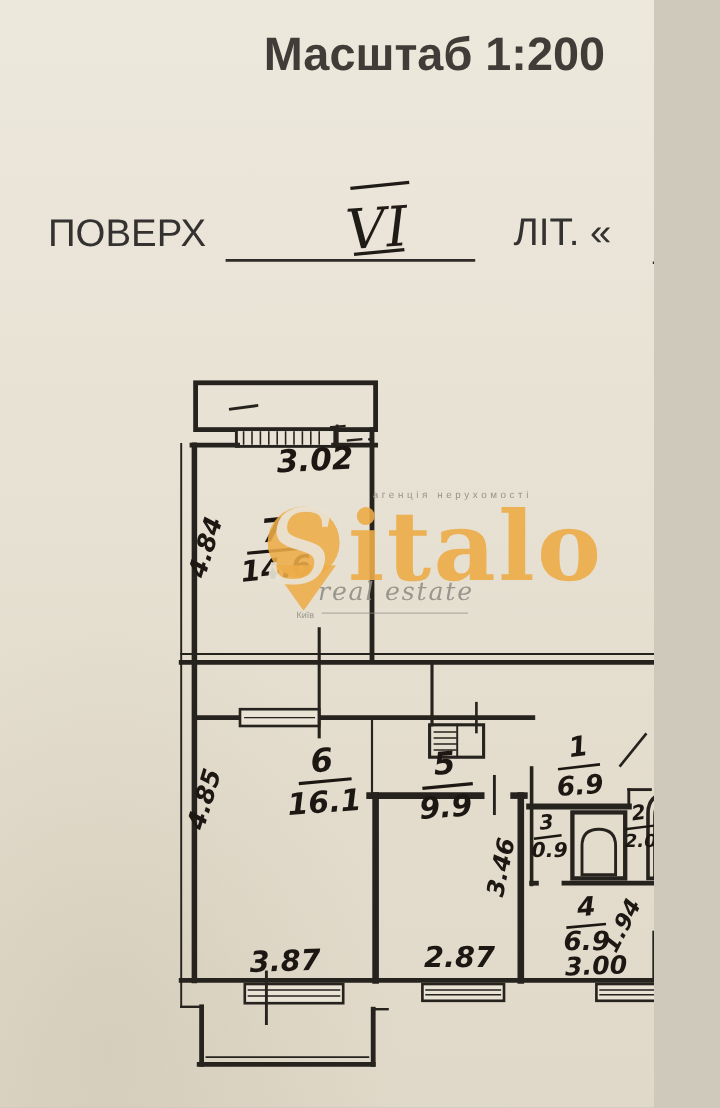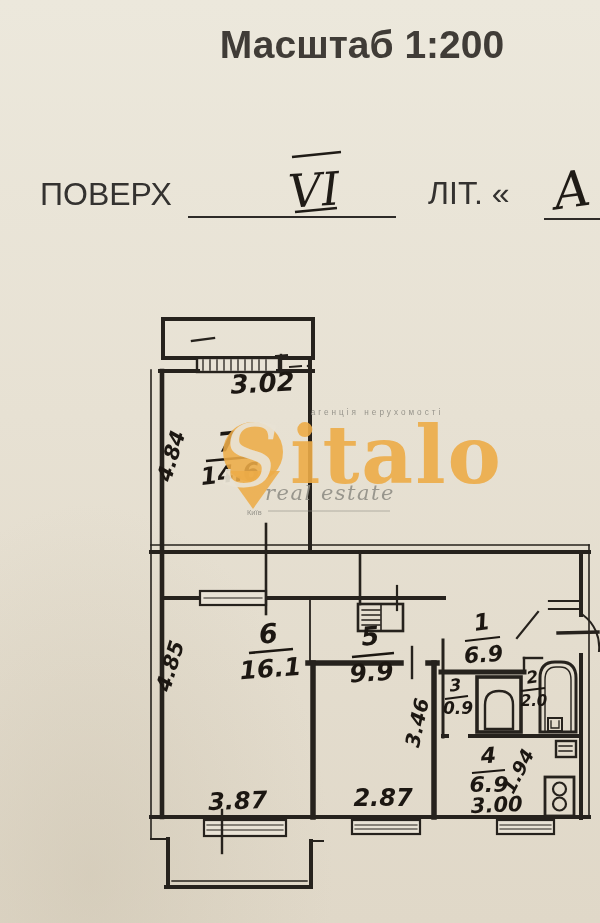--- a/index.html
+++ b/index.html
@@ -1,16 +1,16 @@
 <!DOCTYPE html>
 <html><head>
 <meta charset="utf-8">
 <style>
   html,body{margin:0;padding:0;background:#cfc9bb;}
-  .page{position:relative;width:600px;height:923px;overflow:hidden;
+  .page{position:relative;width:545px;height:923px;overflow:hidden;
         font-family:"Liberation Sans", sans-serif;}
   svg text{user-select:none;}
   .hand{font-family:"DejaVu Sans", sans-serif;font-weight:bold;font-style:italic;}
   .printed{font-family:"Liberation Sans", sans-serif;}
   .wmserif{font-family:"DejaVu Serif", serif;}
 </style>
 </head>
 <body>
 
 <div class="page">

